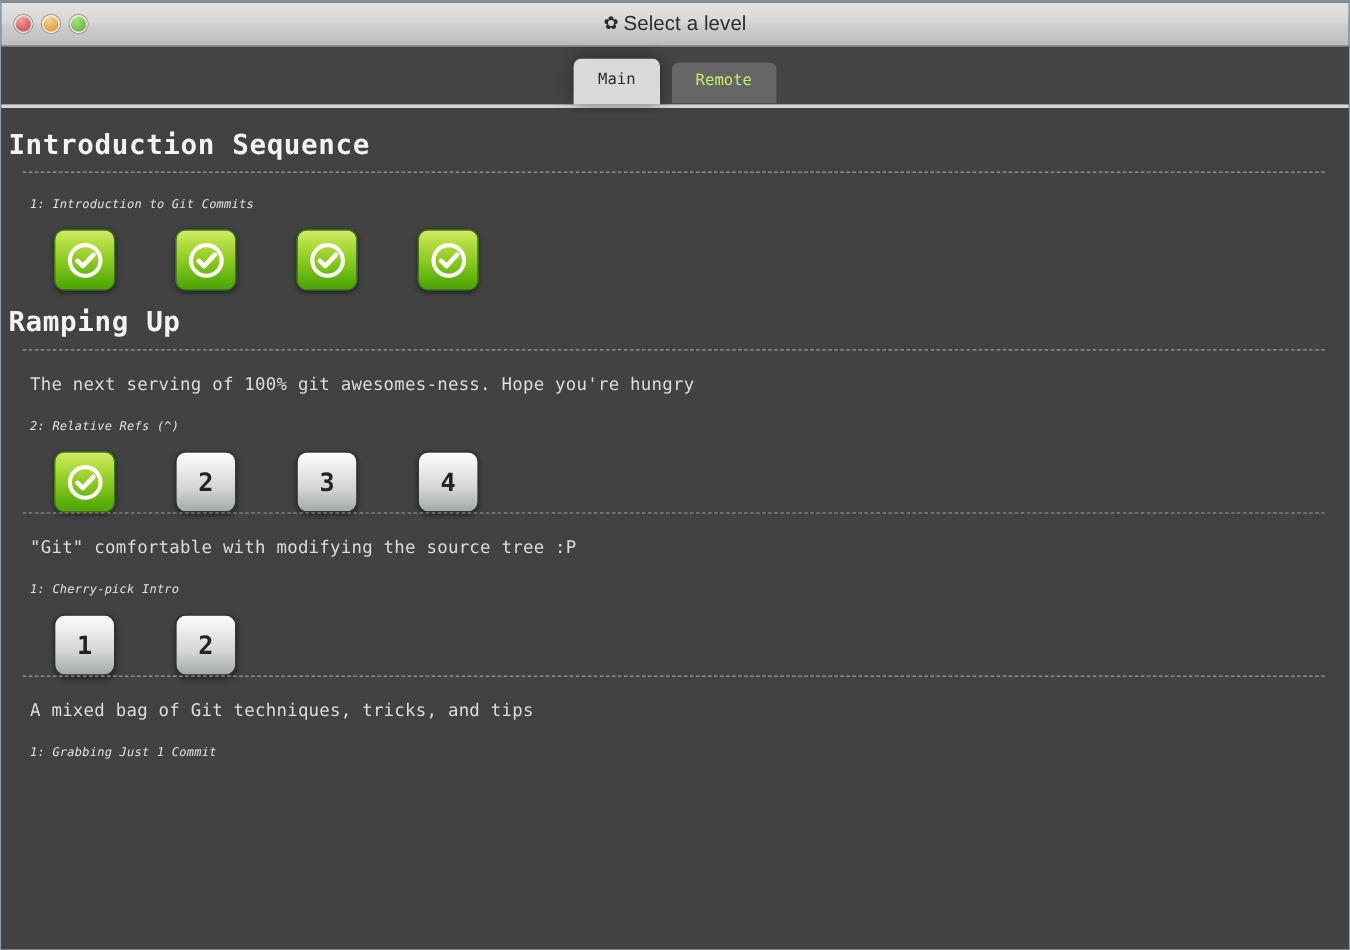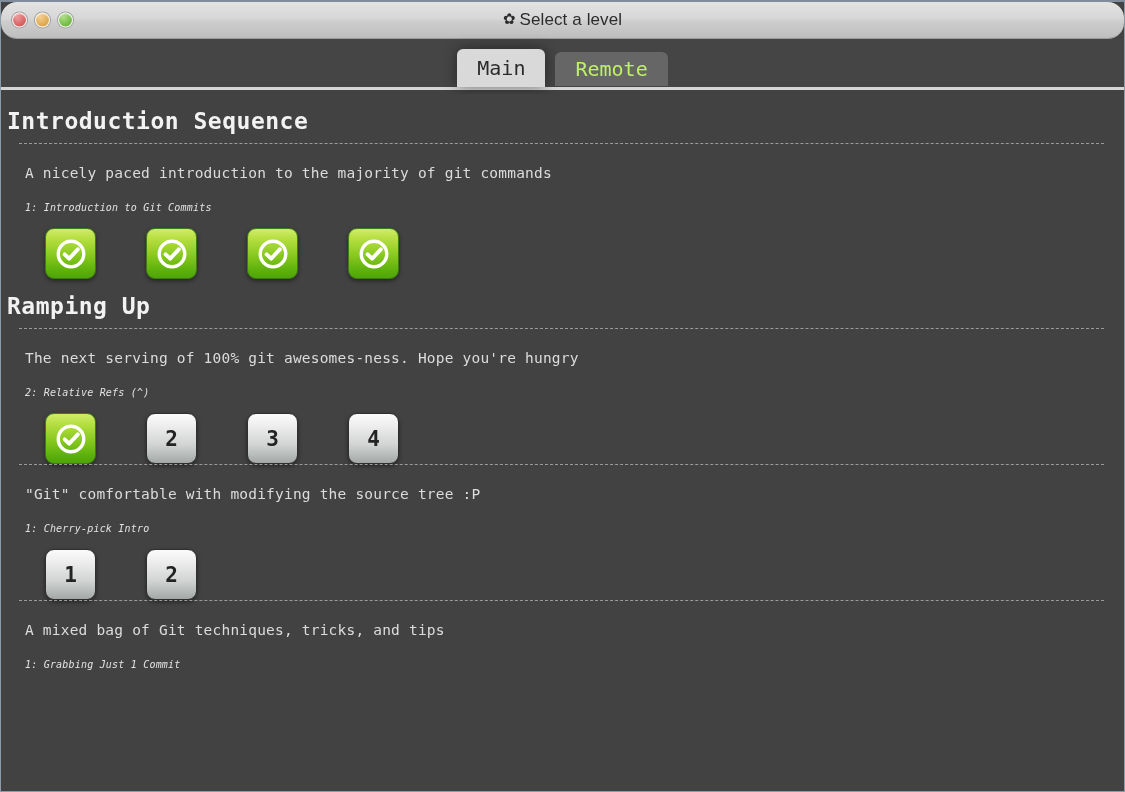--- a/index.html
+++ b/index.html
@@ -24,21 +24,20 @@
   }
 
   .titlebar {
     position: relative;
     height: 37px;
     background: linear-gradient(to bottom, #e3e3e3 0%, #d7d7d7 45%, #cdcdcd 55%, #bebebe 100%);
     border-bottom: 1px solid #9a9a9a;
     display: flex;
     align-items: center;
     justify-content: center;
-    border-radius: 16px;
   }
 
   .traffic-lights {
     position: absolute;
     left: 11px;
     top: 50%;
     transform: translateY(-50%);
     display: flex;
     gap: 8px;
   }
@@ -67,21 +66,21 @@
     background: #454545;
     display: flex;
     align-items: flex-end;
     justify-content: center;
     gap: 10px;
     padding-bottom: 0;
     border-bottom: 3px solid #d6d6d6;
   }
   .tab {
     font-family: "DejaVu Sans Mono", monospace;
-    font-size: 20px;
+    font-size: 13px;
     padding: 6px 20px 7px 20px;
     border-radius: 6px 6px 0 0;
     line-height: 1.3;
     cursor: pointer;
     user-select: none;
   }
   .tab.active {
     background: #d9d9d9;
     color: #2b2b2b;
     height: 38px;
@@ -197,21 +196,20 @@
   <div class="tabbar">
     <div class="tab active">Main</div>
     <div class="tab inactive">Remote</div>
   </div>
 
   <div class="content">
 
     <div class="section">
       <div class="section-title">Introduction Sequence</div>
       <div class="divider"></div>
-      <div class="section-desc">A nicely paced introduction to the majority of git commands</div>
       <div class="seq-name">1: Introduction to Git Commits</div>
       <div class="level-row">
         <div class="level-btn done">
           <span>
             <svg class="check-svg" viewBox="0 0 40 40" aria-hidden="true">
               <circle cx="20" cy="20" r="15" fill="none" stroke="#ffffff" stroke-width="4"></circle>
               <path d="M12.5 20.5 L17.8 25.5 L28 14.5" fill="none" stroke="#ffffff" stroke-width="4.6" stroke-linecap="round" stroke-linejoin="round"></path>
             </svg>
           </span>
         </div>

